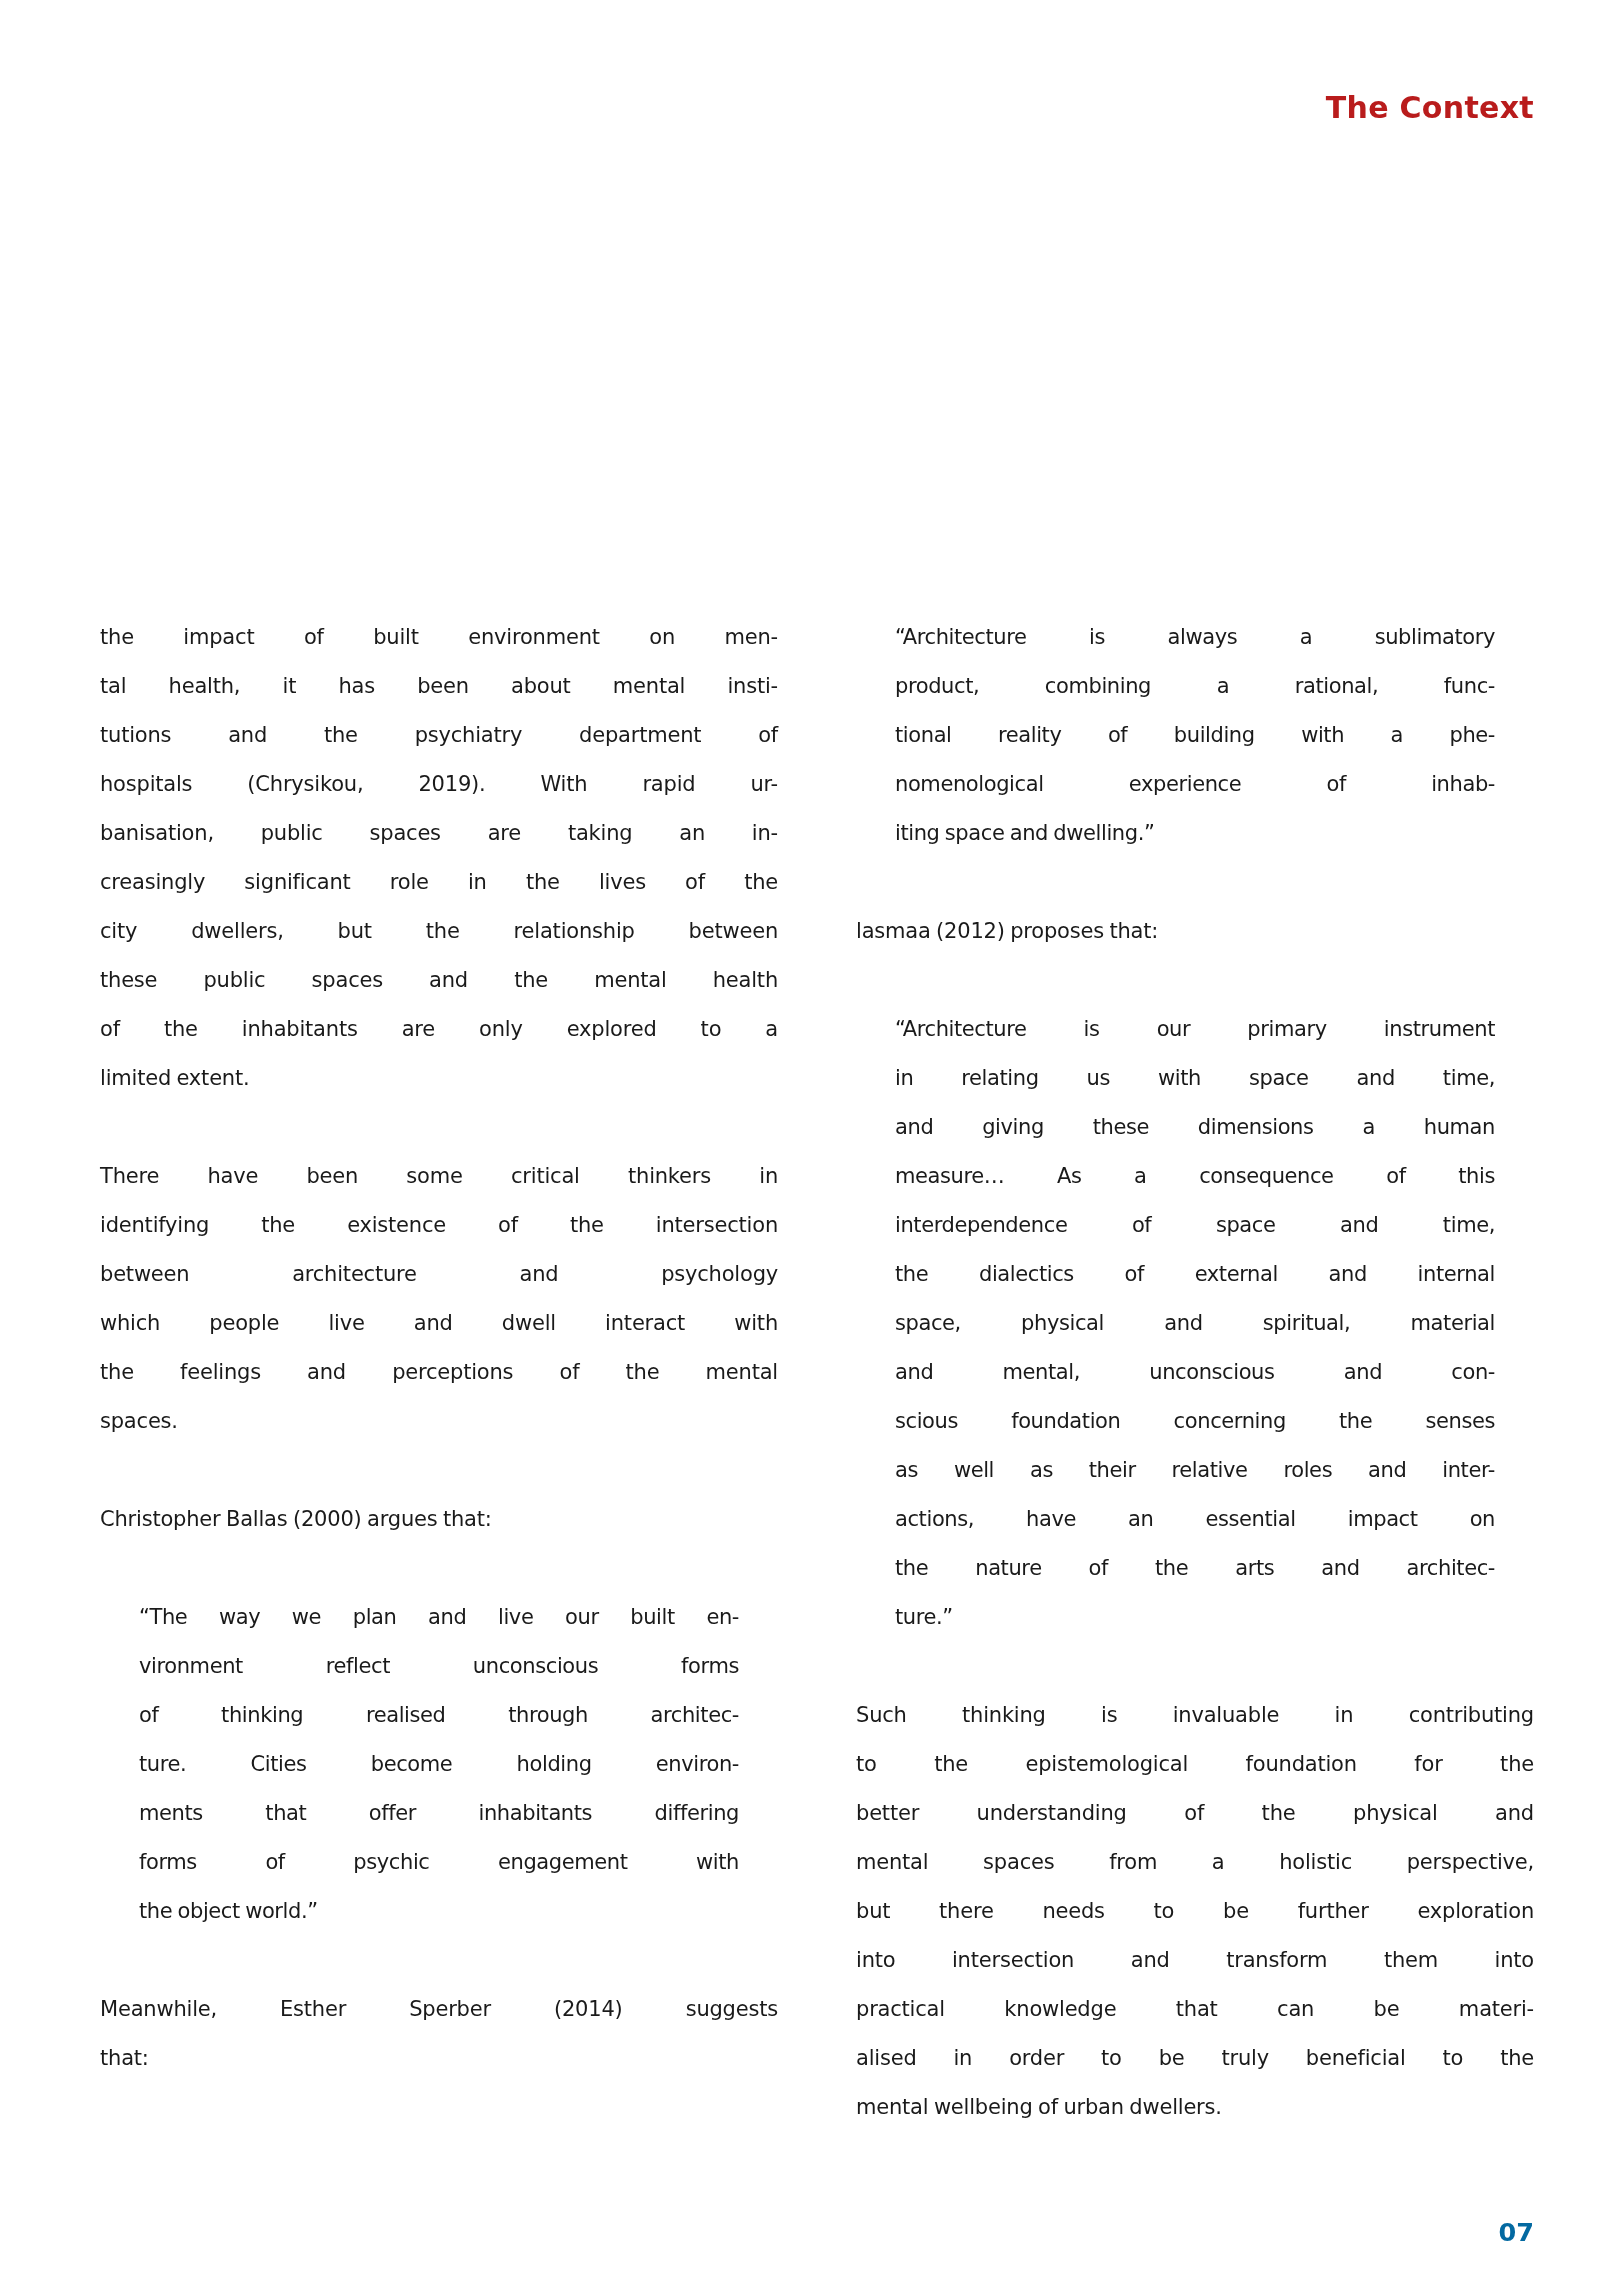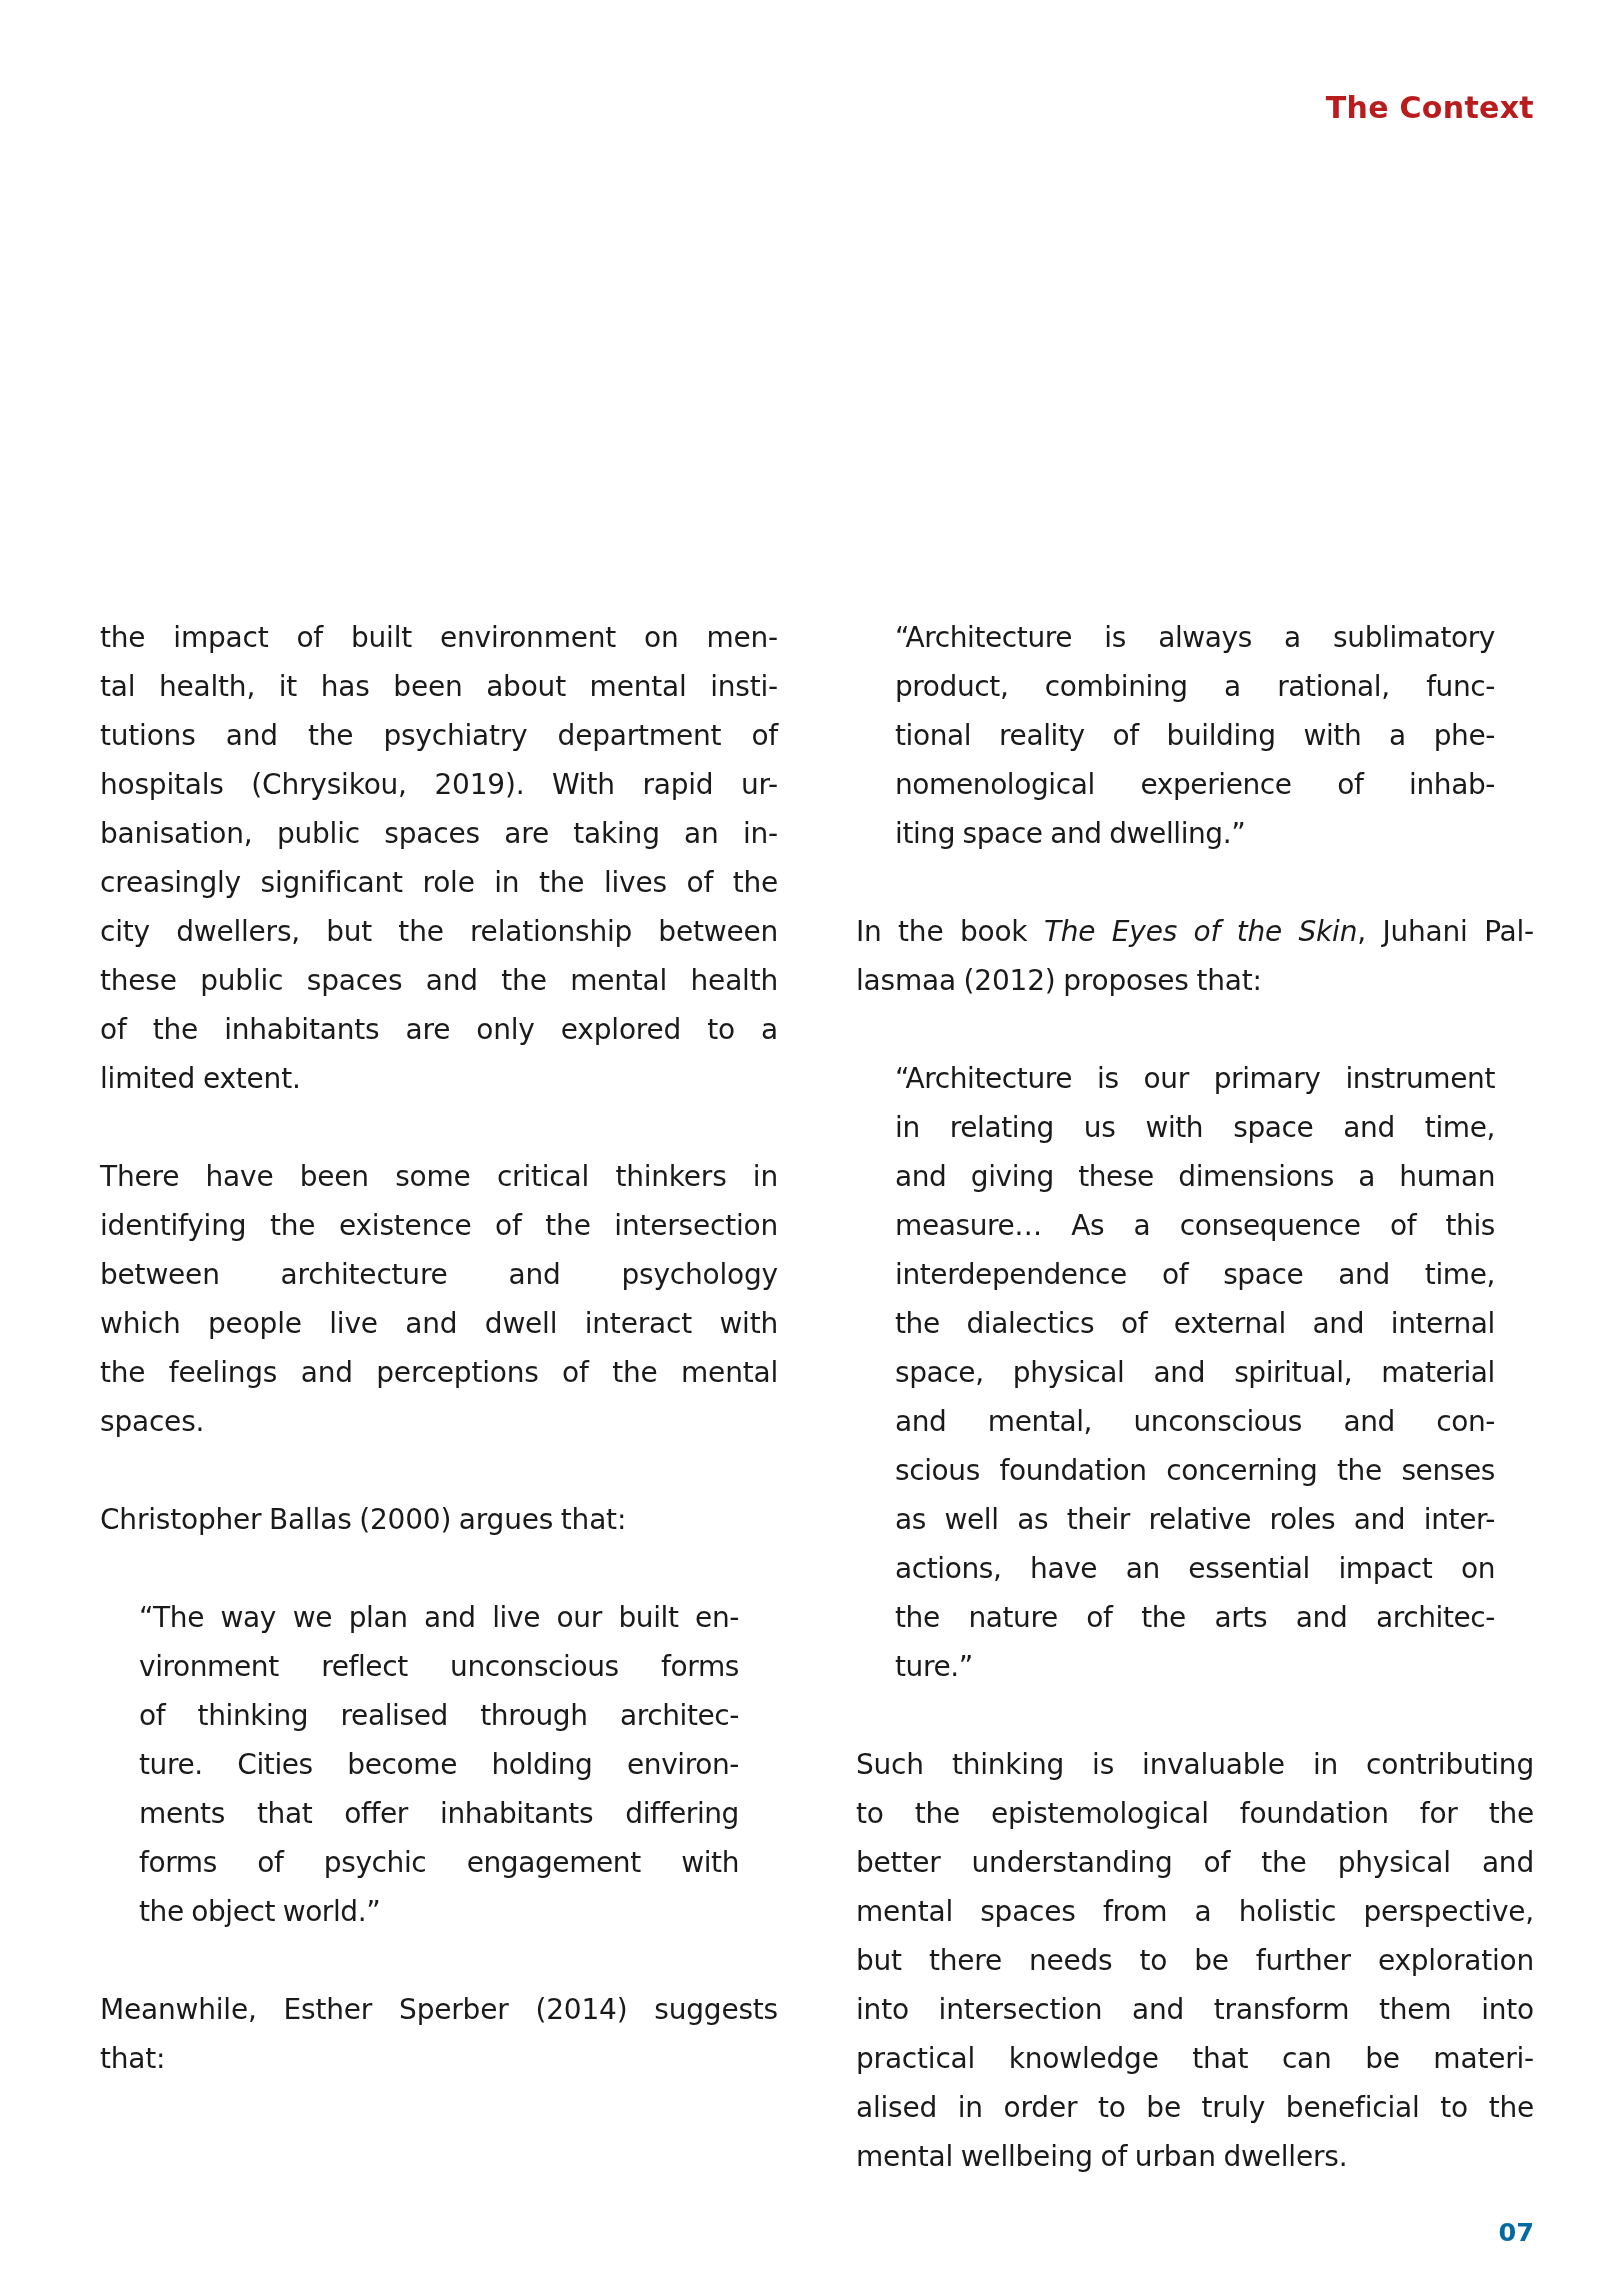--- a/index.html
+++ b/index.html
@@ -5,21 +5,21 @@
     html, body { margin: 0; padding: 0; background: #ffffff; }
     body { width: 1621px; height: 2293px; position: relative; overflow: hidden;
            font-family: "DejaVu Sans", sans-serif; color: #1a1a1a; }
     .header { position: absolute; top: 90px; right: 87px; font-size: 30px; font-weight: bold;
               color: #b91c1c; letter-spacing: 0.3px; }
     .page-num { position: absolute; top: 2217px; right: 87px; font-size: 25.5px; font-weight: bold; color: #0369a1; }
     .col { position: absolute; top: 613px; width: 678px; }
     .col-left { left: 100px; }
     .col-right { left: 856px; }
     .para { margin: 0 0 49px 0; }
-    .line { display: block; height: 49px; line-height: 49px; font-size: 28px;
+    .line { display: block; height: 49px; line-height: 49px; font-size: 21px;
             text-align: justify; text-align-last: justify; white-space: nowrap; overflow: visible;
             letter-spacing: -0.2px; word-spacing: -1px; }
     .line.last { text-align-last: left; }
     .quote { padding-left: 39px; padding-right: 39px; }
     .quote .line { letter-spacing: -0.4px; }
     .ital { font-style: italic; }
   </style>
 </head>
 <body>
 
@@ -66,21 +66,20 @@
 
 <div class="col col-right">
   <div class="para quote">
     <span class="line">“Architecture is always a sublimatory</span>
     <span class="line">product, combining a rational, func-</span>
     <span class="line">tional reality of building with a phe-</span>
     <span class="line">nomenological experience of inhab-</span>
     <span class="line last">iting space and dwelling.”</span>
   </div>
   <div class="para">
-    <span class="line"><span>In the book </span><span class="ital">The Eyes of the Skin</span><span>, Juhani Pal-</span></span>
     <span class="line last">lasmaa (2012) proposes that:</span>
   </div>
   <div class="para quote">
     <span class="line">“Architecture is our primary instrument</span>
     <span class="line">in relating us with space and time,</span>
     <span class="line">and giving these dimensions a human</span>
     <span class="line">measure… As a consequence of this</span>
     <span class="line">interdependence of space and time,</span>
     <span class="line">the dialectics of external and internal</span>
     <span class="line">space, physical and spiritual, material</span>

